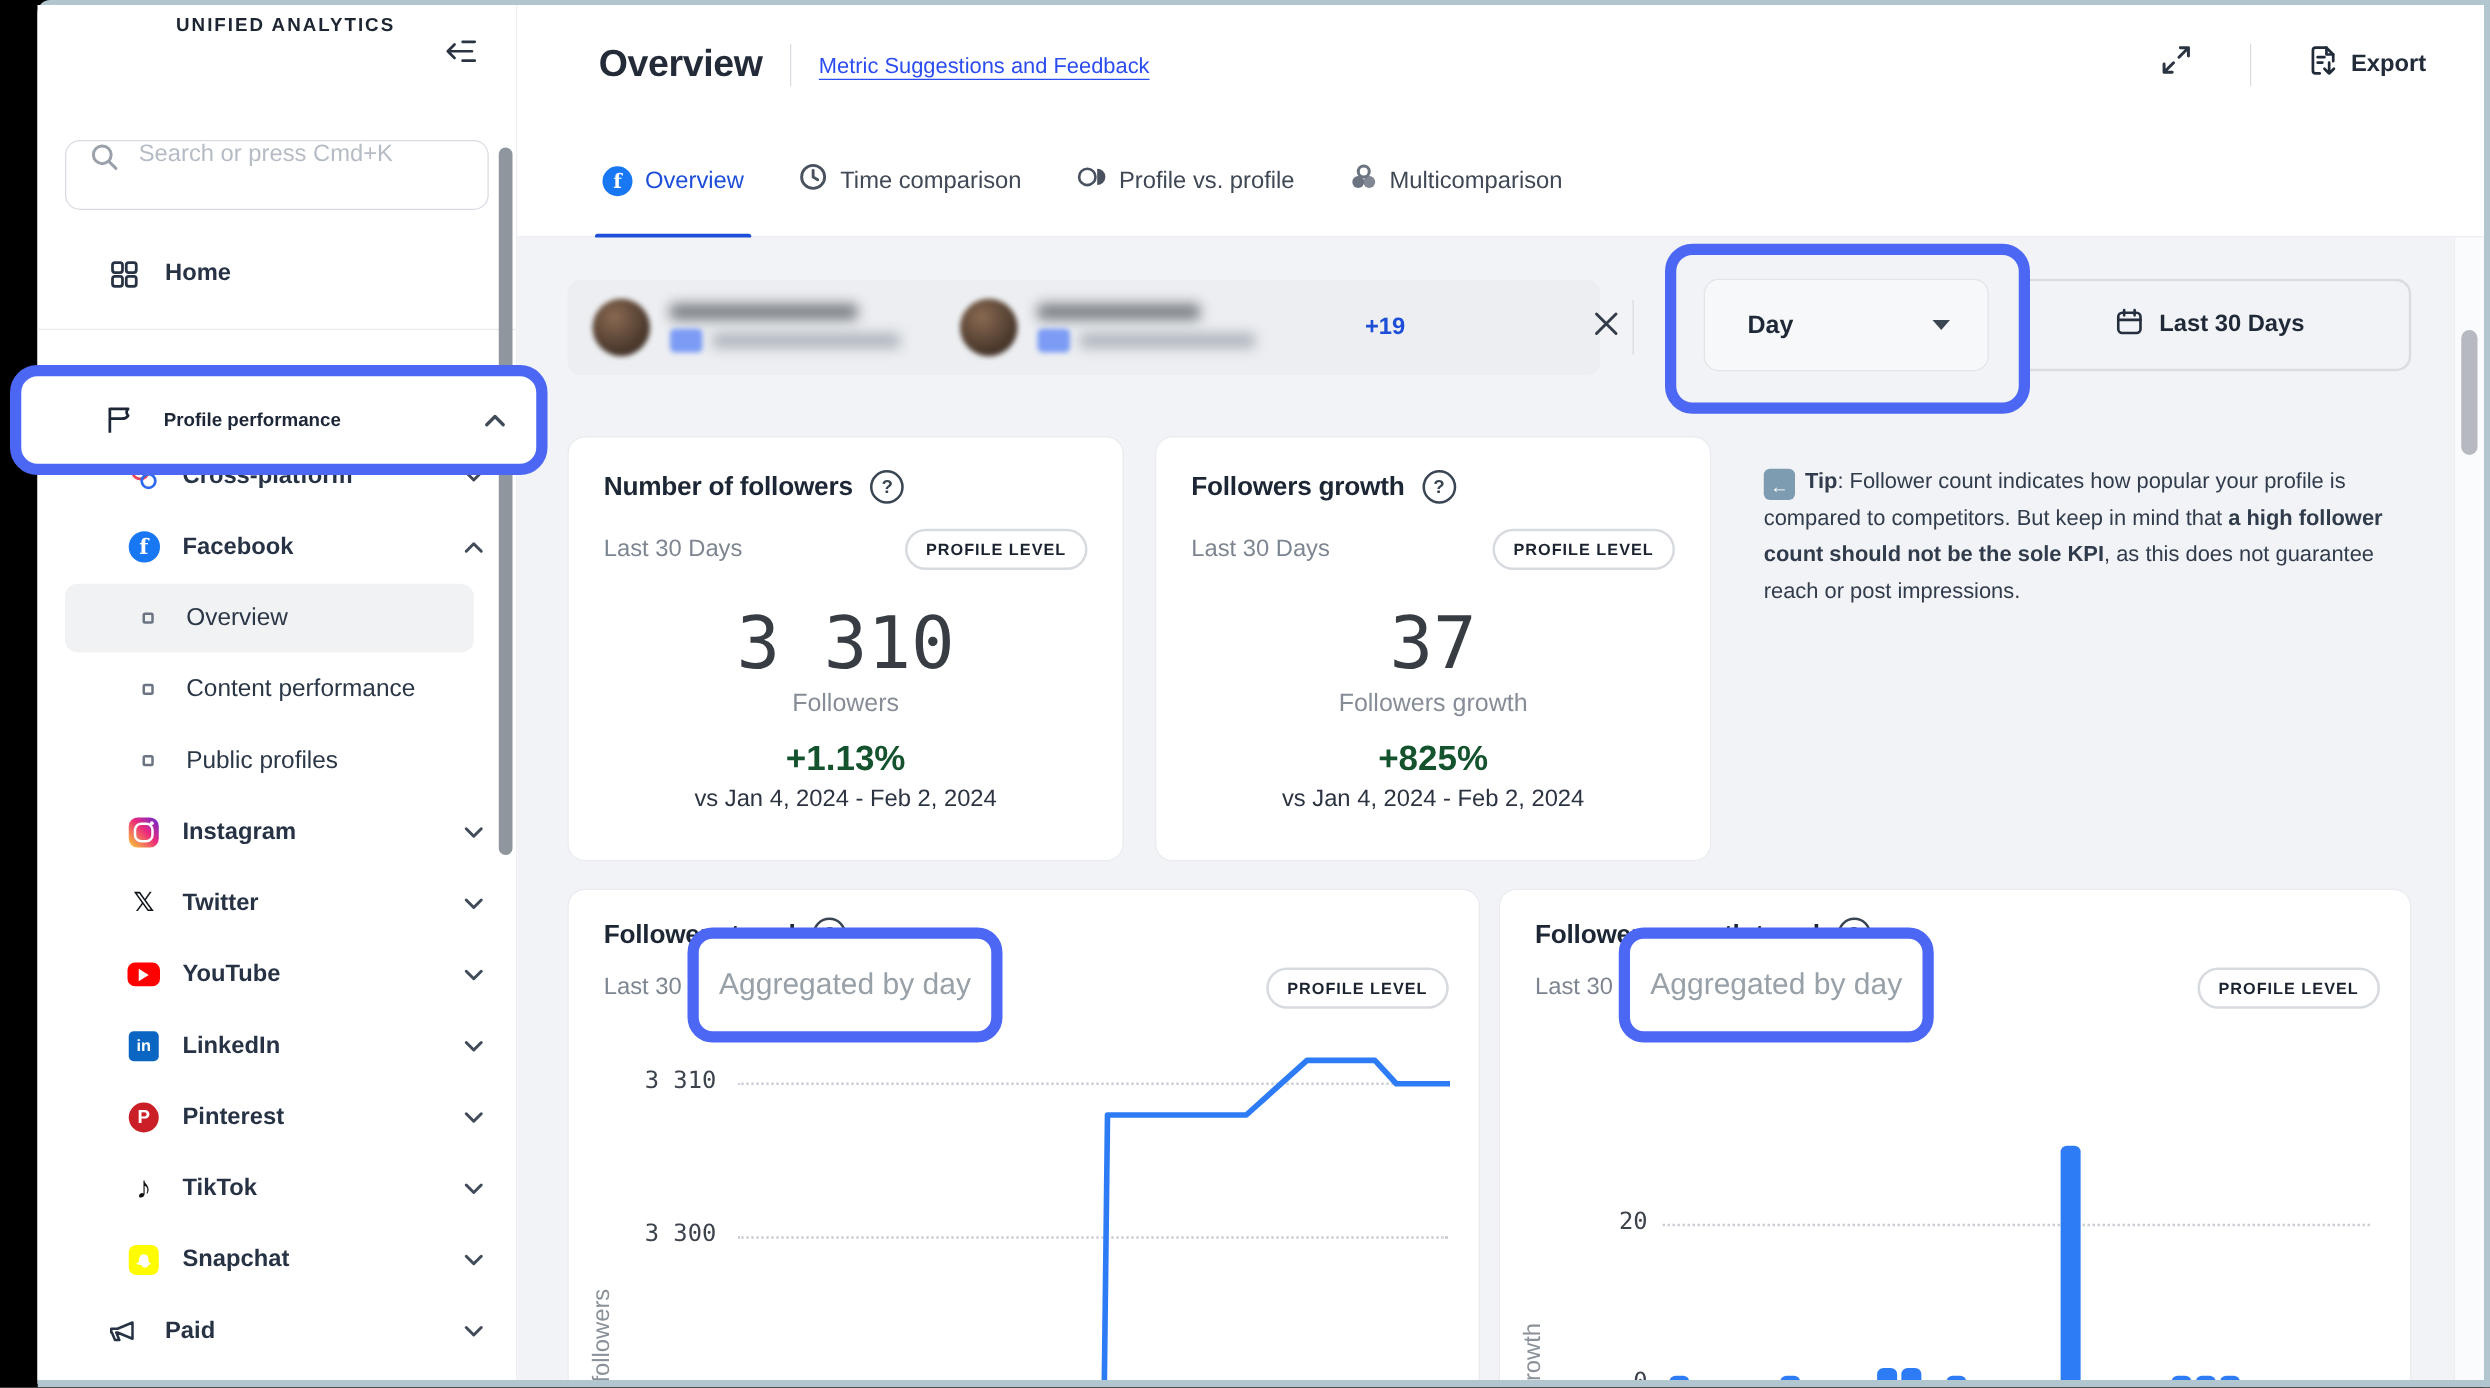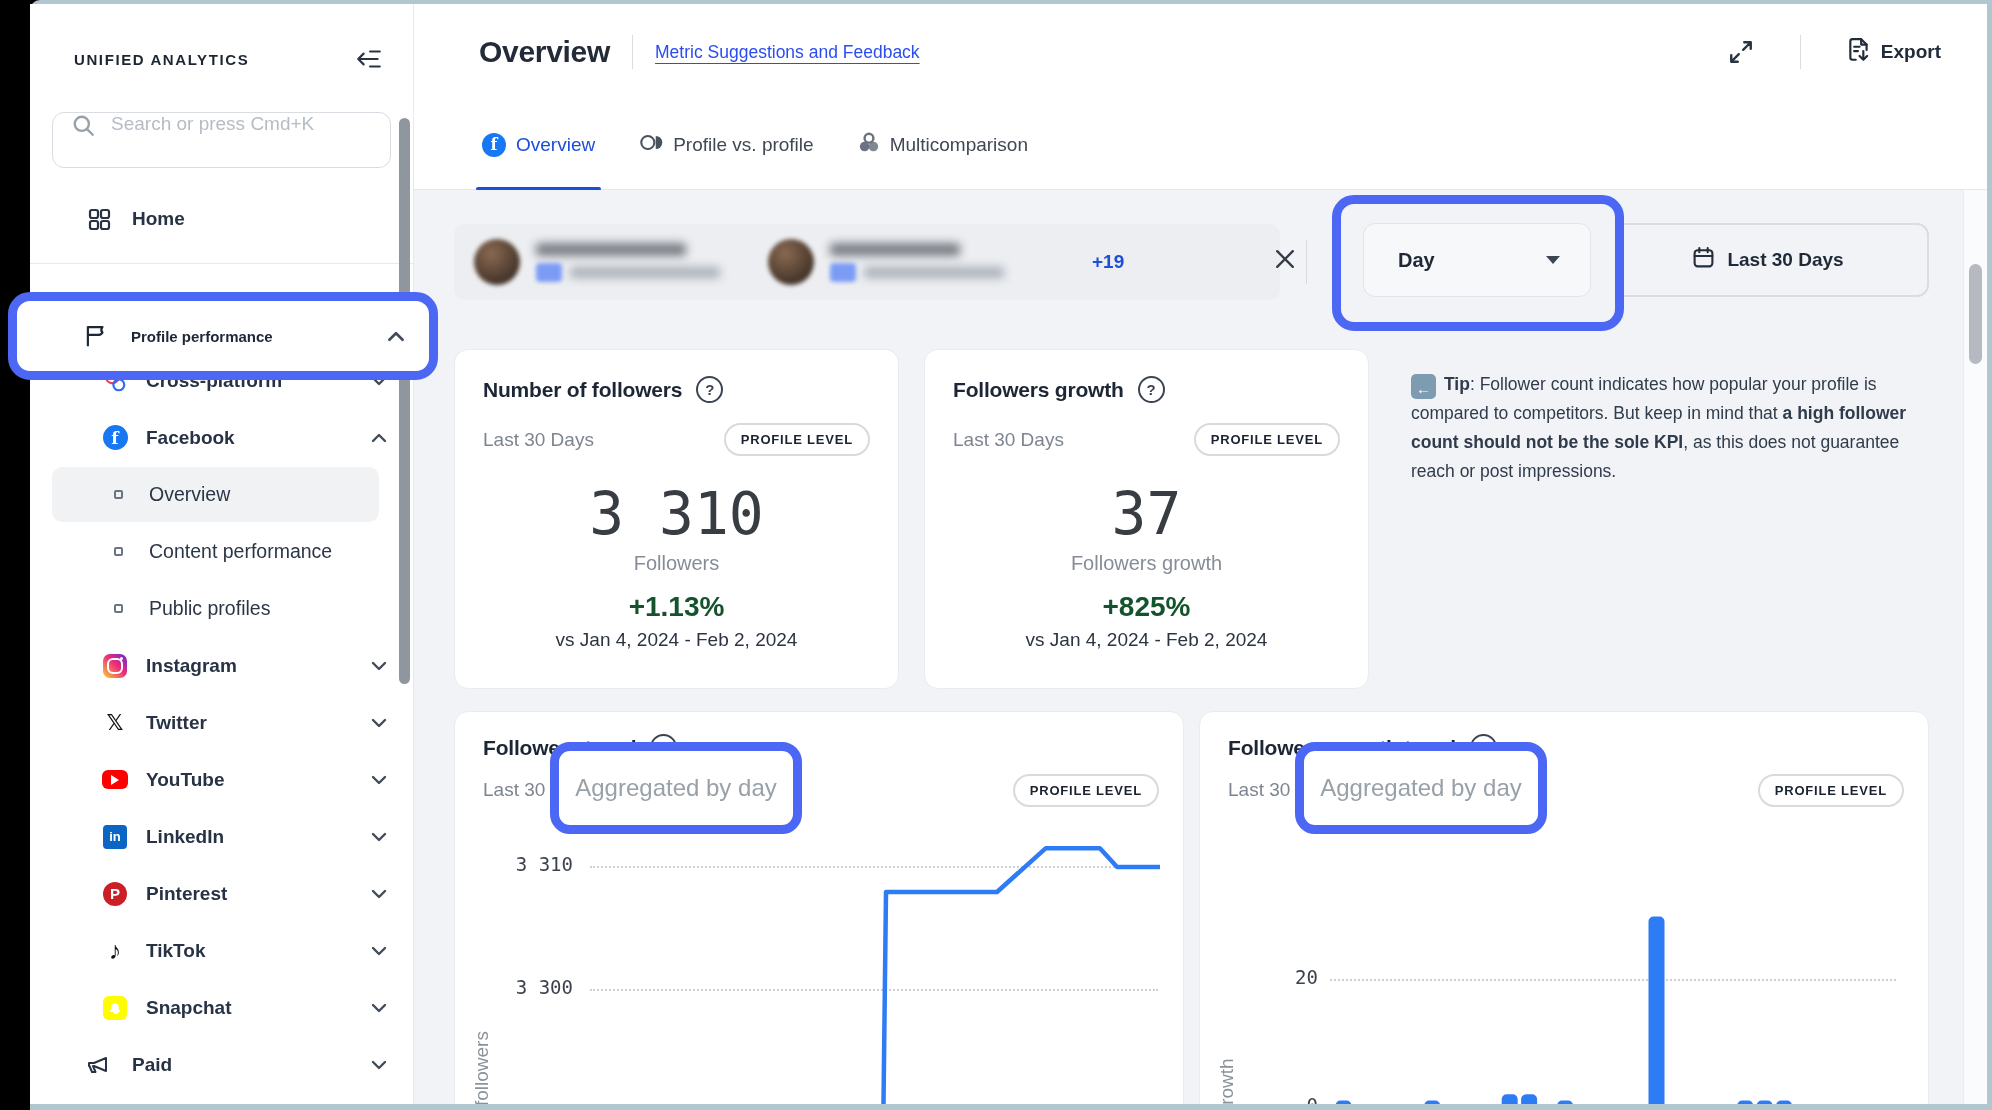--- a/index.html
+++ b/index.html
@@ -8,21 +8,21 @@
   .mono { font-family:"DejaVu Sans Mono",monospace; }
 
   
   .app { position:relative; margin-left:30px; width:1962px; height:1110px;
          border-top:4px solid #b2c6d0; border-right:5px solid #b2c6d0; border-bottom:6px solid #b2c6d0;
          border-radius:10px 0 0 0; background:#fff; display:flex; overflow:visible; }
 
   
   .sidebar { width:384px; flex:0 0 384px; background:#fff; border-right:1px solid #e7e9ec;
              position:relative; display:flex; flex-direction:column; }
-  .brand-row { height:102px; display:flex; align-items:center; padding:8px 30px 0 44px; }
+  .brand-row { height:102px; display:flex; align-items:center; padding:8px 30px 0 44px;flex-direction:column; }
   .brand { font-size:15px; font-weight:700; letter-spacing:1.6px; color:#1c2531; }
   .collapse-btn { margin-left:auto; cursor:pointer; display:flex; }
   .search-box { margin:6px 22px 0; height:56px; border:1.5px solid #d8dce2; border-radius:12px;
                 display:flex; align-items:flex-start; gap:14px; padding:0 18px; background:#fff; }
   .search-ph { font-size:19px; color:#b6bcc5; }
   .nav-row { display:flex; align-items:center; height:57px; padding-left:72px; gap:18px;
              font-size:19px; font-weight:700; color:#273345; cursor:pointer; }
   .nav-row.lvl1 { padding-left:56px; gap:20px; }
   .nav-row .chev { margin-left:auto; margin-right:26px; display:flex; }
   .home-row { margin-top:22px; }
@@ -51,21 +51,21 @@
   .x-glyph { font-size:21px; font-weight:700; color:#0f1419; line-height:1; }
   .side-thumb { position:absolute; right:3px; top:114px; width:11px; height:566px;
                 background:#8f969e; border-radius:6px; }
 
   
   .main { flex:1; min-width:0; display:flex; flex-direction:column; position:relative; background:#fff; }
   .hdr { height:96px; display:flex; align-items:center; padding:0 46px 0 65px; background:#fff; }
   .page-title { font-size:30px; font-weight:700; color:#232b38; letter-spacing:-.3px; }
   .hdr-sep { width:1px; height:34px; background:#d9dde2; margin:0 22px; }
   .hdr-link { font-size:17.5px; color:#2b4df0; text-decoration:underline; text-underline-offset:5px; cursor:pointer; }
-  .hdr-right { margin-left:auto; display:flex; align-items:center; gap:24px; }
+  .hdr-right { margin-left:auto; display:flex; gap:24px; }
   .export-btn { display:flex; align-items:center; gap:10px; font-size:19px; font-weight:700; color:#212b3a; cursor:pointer; }
   .icon-btn { cursor:pointer; display:flex; }
 
   .tabbar { height:90px; display:flex; align-items:center; gap:44px; padding:0 46px 0 68px;
             background:#fff; border-bottom:1px solid #e6e8eb; }
   .tab { height:100%; display:flex; align-items:center; gap:10px; font-size:19px; color:#3f4854;
          position:relative; cursor:pointer; }
   .tab.active { color:#1d4ed8; }
   .tab.active::after { content:""; position:absolute; left:-6px; right:-6px; bottom:-2px; height:4px;
                        background:#1d4ed8; border-radius:2px; }
@@ -365,20 +365,29 @@
       </span>
     </div>
 
     <div class="tabbar">
       <span class="tab active">
         <span class="fb-badge" style="width:24px;height:24px;font-size:16px;">f</span>
         <span>Overview</span>
       </span>
       <span class="tab">
         <span>
+          <svg width="23" height="23" viewBox="0 0 20 20" fill="none" stroke="#49525e" stroke-width="2" stroke-linecap="round">
+              <circle cx="10" cy="10" r="8"></circle>
+              <path d="M10 5.5 V10 l3.2 2"></path>
+            </svg>
+        </span>
+        <span>Time comparison</span>
+      </span>
+      <span class="tab">
+        <span>
           <svg width="24" height="19" viewBox="0 0 22 18">
               <circle cx="8" cy="9" r="6.2" fill="none" stroke="#49525e" stroke-width="2"></circle>
               <path d="M15.5 2.8 a6.2 6.2 0 0 1 0 12.4 z" fill="#49525e"></path>
             </svg>
         </span>
         <span>Profile vs. profile</span>
       </span>
       <span class="tab">
         <span>
           <svg width="22" height="21" viewBox="0 0 18 17">

